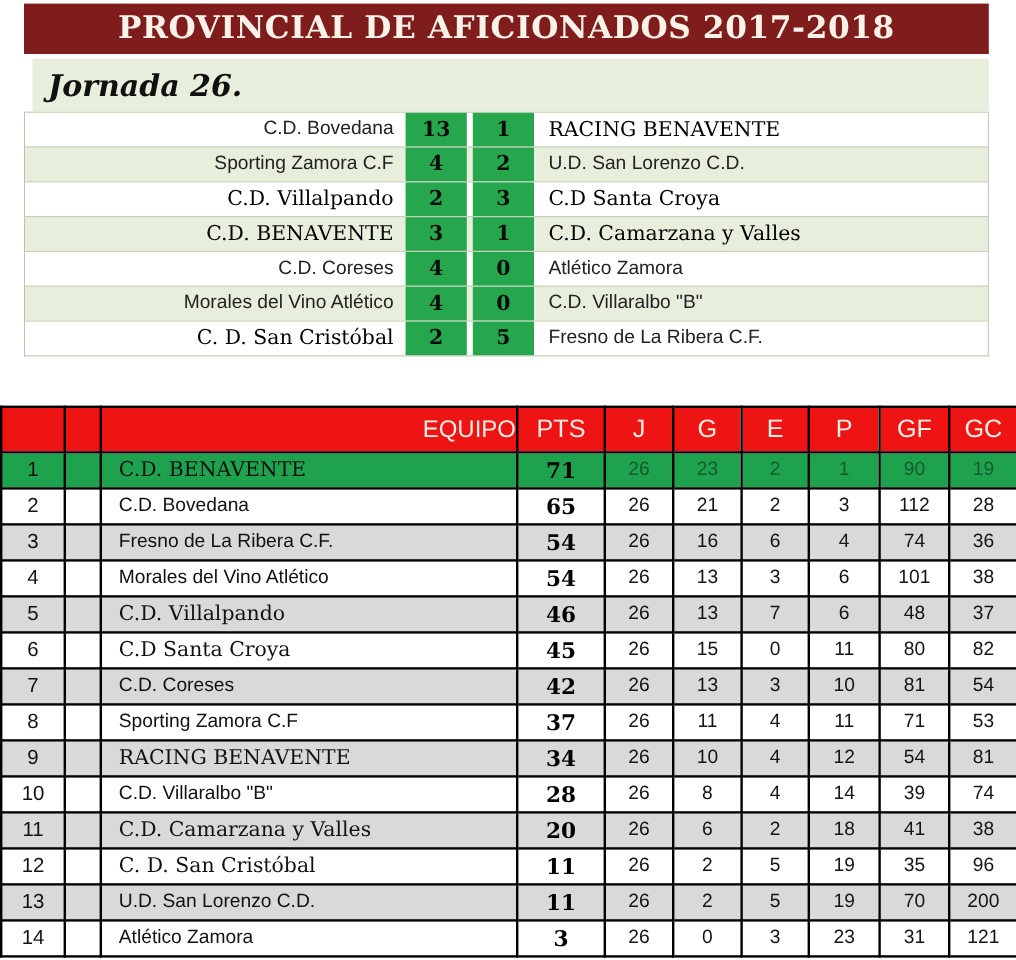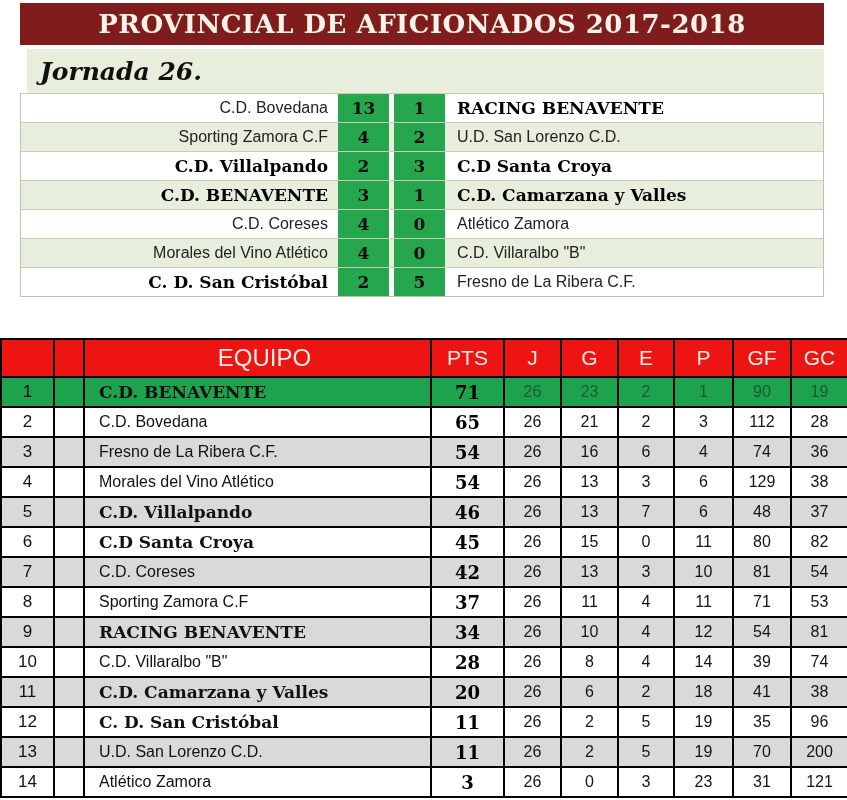--- a/index.html
+++ b/index.html
@@ -52,36 +52,36 @@
     display:flex; align-items:center; justify-content:center;
     font-family:"DejaVu Serif", serif; font-weight:bold;
     font-size:17px; color:#0a0a0a;
   }
   .score-gap { width:5px; }
   .cell-away {
     flex:1; display:flex; align-items:center;
     padding-left:12px; font-size:16px; color:#222222; white-space:nowrap;
   }
   .bold-team {
-    font-family:"DejaVu Serif", serif; font-weight:bold;
+    font-family:"DejaVu Serif", serif; font-weight:normal;
     font-size:17px; color:#000000;
   }
 
   .gap-block { height:41px; }
 
   
   table.standings {
     width:847px; border-collapse:collapse; table-layout:fixed;
   }
   .standings th, .standings td {
     border:2px solid #000000; padding:0; overflow:hidden; white-space:nowrap;
   }
   .standings thead tr { height:38px; background:#ee1414; }
   .standings th { color:#f3eee3; font-weight:normal; }
-  .standings th.h-equipo { text-align:center; padding-left:14px; font-size:24px; }
+  .standings th.h-equipo { text-align:right; padding-left:14px; font-size:20px; }
   .standings th.h-stat { text-align:center; font-size:21px; }
   .standings tbody tr { height:30px; background:#ffffff; }
   .standings tbody tr:nth-child(2n+3) { background:#d9d9d9; }
   .standings tbody tr.highlight { background:#1fa24e; }
   td.c-pos  { text-align:center; font-size:17px; color:#111111; }
   td.c-team { text-align:left; padding-left:14px; font-size:16px; color:#111111; }
   td.c-team.bold-team { font-size:17px; }
   td.c-pts  {
     text-align:center; font-family:"DejaVu Serif", serif;
     font-weight:bold; font-size:18px; color:#000000;
@@ -220,21 +220,21 @@
     </tr>
     <tr>
       <td class="c-pos">4</td>
       <td></td>
       <td class="c-team">Morales del Vino Atlético</td>
       <td class="c-pts">54</td>
       <td class="c-stat">26</td>
       <td class="c-stat">13</td>
       <td class="c-stat">3</td>
       <td class="c-stat">6</td>
-      <td class="c-stat">129</td>
+      <td class="c-stat">101</td>
       <td class="c-stat">38</td>
     </tr>
     <tr>
       <td class="c-pos">5</td>
       <td></td>
       <td class="c-team bold-team">C.D. Villalpando</td>
       <td class="c-pts">46</td>
       <td class="c-stat">26</td>
       <td class="c-stat">13</td>
       <td class="c-stat">7</td>

